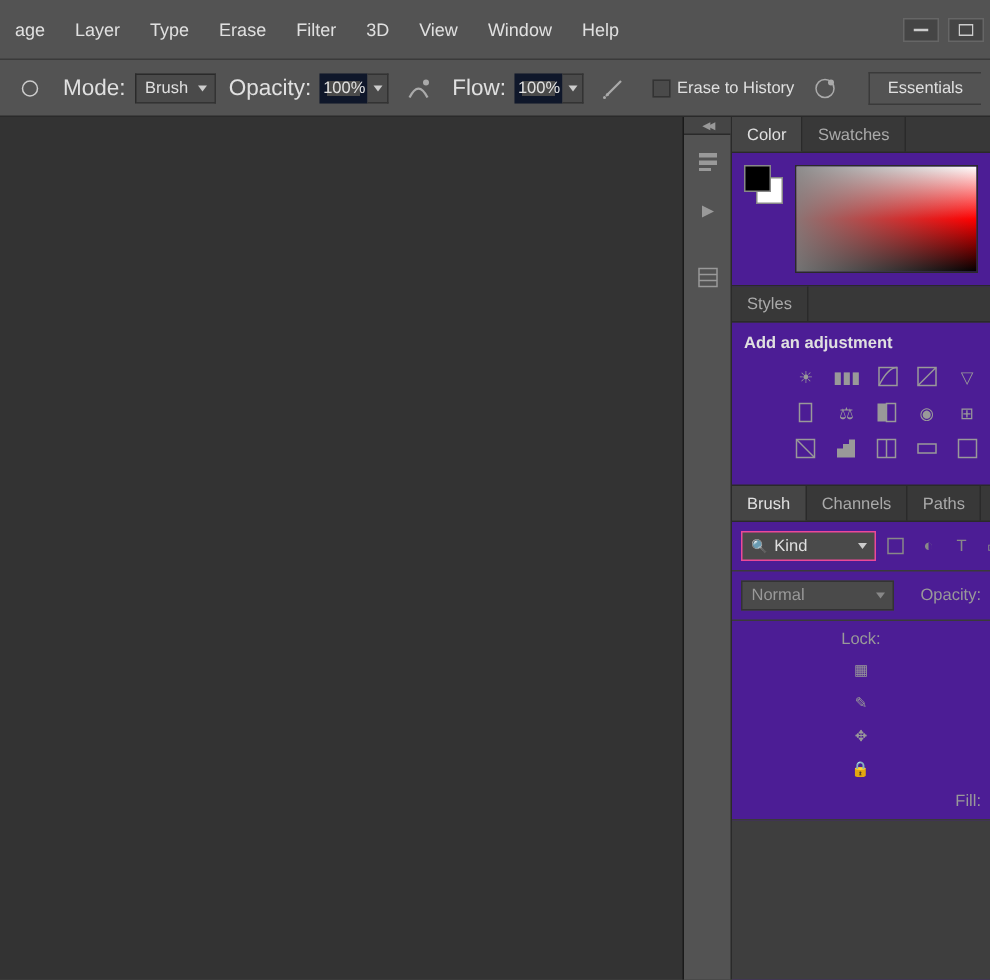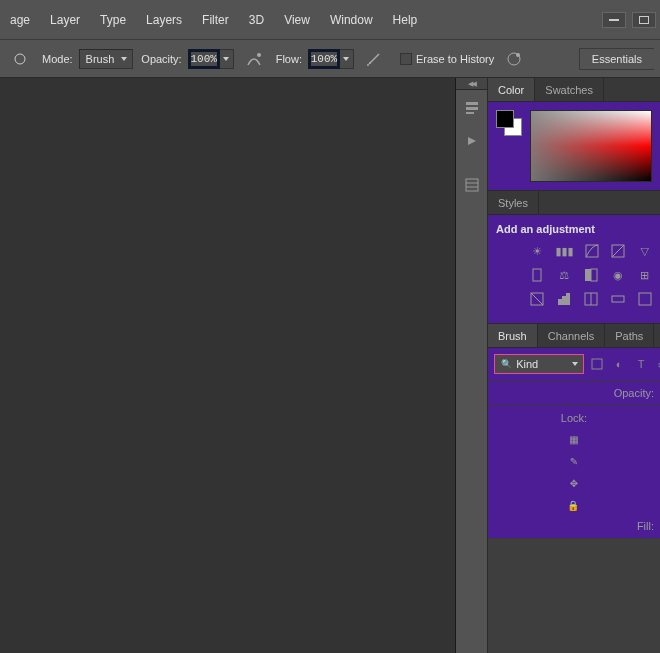--- a/index.html
+++ b/index.html
@@ -4,24 +4,24 @@
 <style>
 * { margin: 0; padding: 0; box-sizing: border-box; font-family: 'Segoe UI', Tahoma, sans-serif; }
 body { background: #535353; width: 660px; height: 653px; overflow: hidden; color: #e0e0e0; font-size: 11px; }
 
 .menubar { height: 40px; background: #535353; display: flex; align-items: center; padding-left: 0; border-bottom: 1px solid #3a3a3a; }
 .menubar-item { padding: 0 10px; color: #e0e0e0; font-size: 12px; cursor: default; }
 .window-controls { margin-left: auto; display: flex; gap: 6px; padding-right: 4px; }
 .win-ctrl { width: 24px; height: 16px; background: #454545; border: 1px solid #666; display: flex; align-items: center; justify-content: center; }
 
 .options-bar { height: 38px; background: #535353; display: flex; align-items: center; padding: 0 6px; border-bottom: 1px solid #2a2a2a; gap: 6px; }
-.opt-label { font-size: 11px; color: #e0e0e0; margin-left: 2px; }
+.opt-label { font-size: 15px; color: #e0e0e0; margin-left: 2px; }
 .opt-select { height: 20px; background: #4a4a4a; border: 1px solid #333; border-top-color: #2a2a2a; border-left-color: #2a2a2a; color: #e0e0e0; padding: 0 18px 0 6px; font-size: 11px; position: relative; display: inline-flex; align-items: center; }
 .opt-select::after { content: ""; position: absolute; right: 5px; top: 7px; border-left: 3px solid transparent; border-right: 3px solid transparent; border-top: 4px solid #ccc; }
-.opt-input { width: 32px; height: 20px; background: #4a4a4a; border: 3px solid #0f172a; color: #e0e0e0; text-align: center; font-size: 11px; display: inline-flex; align-items: center; justify-content: center; font-family: Liberation Mono, monospace; }
+.opt-input { width: 32px; height: 20px; background: #4a4a4a; border: 5px solid #0f172a; color: #e0e0e0; text-align: center; font-size: 11px; display: inline-flex; align-items: center; justify-content: center; }
 .opt-input + .arrow-btn { width: 14px; height: 20px; background: #4a4a4a; border: 1px solid #333; border-left: none; display: inline-flex; align-items: center; justify-content: center; }
 .arrow-btn::after { content: ""; border-left: 3px solid transparent; border-right: 3px solid transparent; border-top: 4px solid #ccc; }
 .opt-icon-btn { width: 28px; height: 28px; display: flex; align-items: center; justify-content: center; }
 .checkbox { width: 12px; height: 12px; border: 1px solid #333; background: #4a4a4a; display: inline-block; margin-right: 4px; vertical-align: middle; }
 .essentials-btn { margin-left: auto; height: 22px; background: #535353; border: 1px solid #3a3a3a; border-right: none; color: #e0e0e0; padding: 0 12px; font-size: 11px; display: flex; align-items: center; }
 
 .workspace { display: flex; height: calc(653px - 66px); }
 .canvas-area { flex: 1; background: #333333; border-right: 1px solid #1a1a1a; }
 
 .tool-strip { width: 32px; background: #535353; display: flex; flex-direction: column; border-right: 1px solid #2a2a2a; }
@@ -65,21 +65,21 @@
 
 svg { display: block; }
 </style>
 </head>
 <body>
 
 <div class="menubar">
   <div class="menubar-item">age</div>
   <div class="menubar-item">Layer</div>
   <div class="menubar-item">Type</div>
-  <div class="menubar-item">Layers</div>
+  <div class="menubar-item">Erase</div>
   <div class="menubar-item">Filter</div>
   <div class="menubar-item">3D</div>
   <div class="menubar-item">View</div>
   <div class="menubar-item">Window</div>
   <div class="menubar-item">Help</div>
   <div class="window-controls">
     <div class="win-ctrl">
         <svg width="10" height="2">
           <rect width="10" height="2" fill="#ccc"></rect>
         </svg>
@@ -261,20 +261,21 @@
               <svg width="12" height="12">
                 <rect x="1" y="1" width="10" height="10" fill="none" stroke="#888"></rect>
               </svg>
             </div>
           <div class="filter-icon">◐</div>
           <div class="filter-icon">T</div>
           <div class="filter-icon">▭</div>
         </div>
       </div>
       <div class="blend-row">
+        <div class="blend-select">Normal</div>
         <span style="color:#999; margin-left:auto;">Opacity:</span>
       </div>
       <div class="lock-row">
         <span>Lock:</span>
         <div class="lock-icon">▦</div>
         <div class="lock-icon">✎</div>
         <div class="lock-icon">✥</div>
         <div class="lock-icon">🔒</div>
         <span style="margin-left:auto;">Fill:</span>
       </div>

